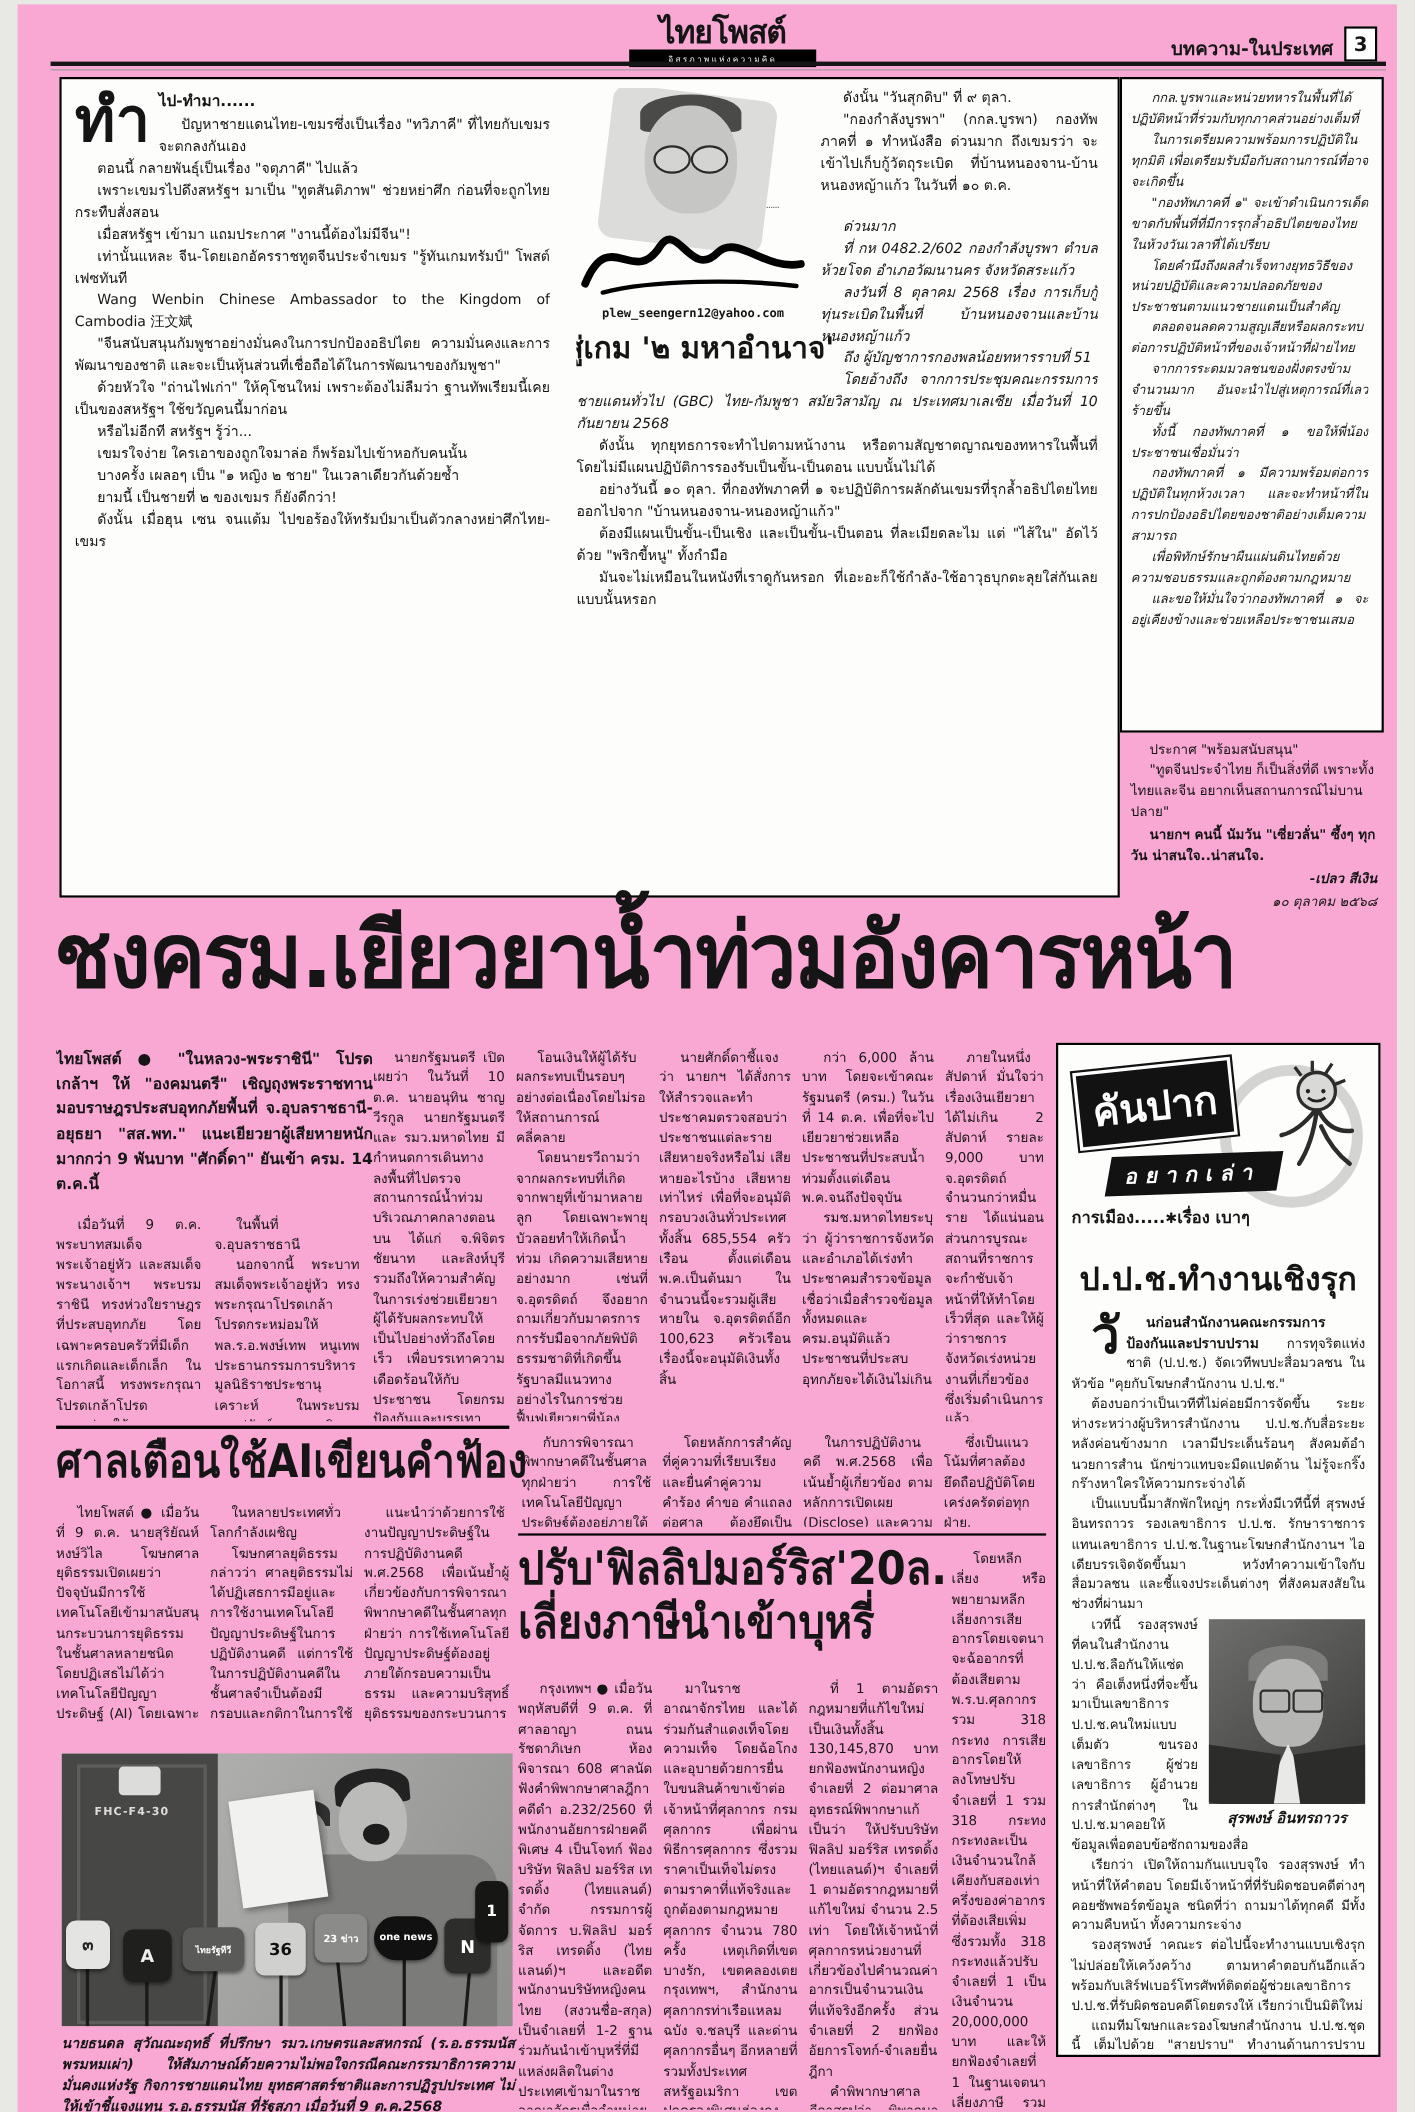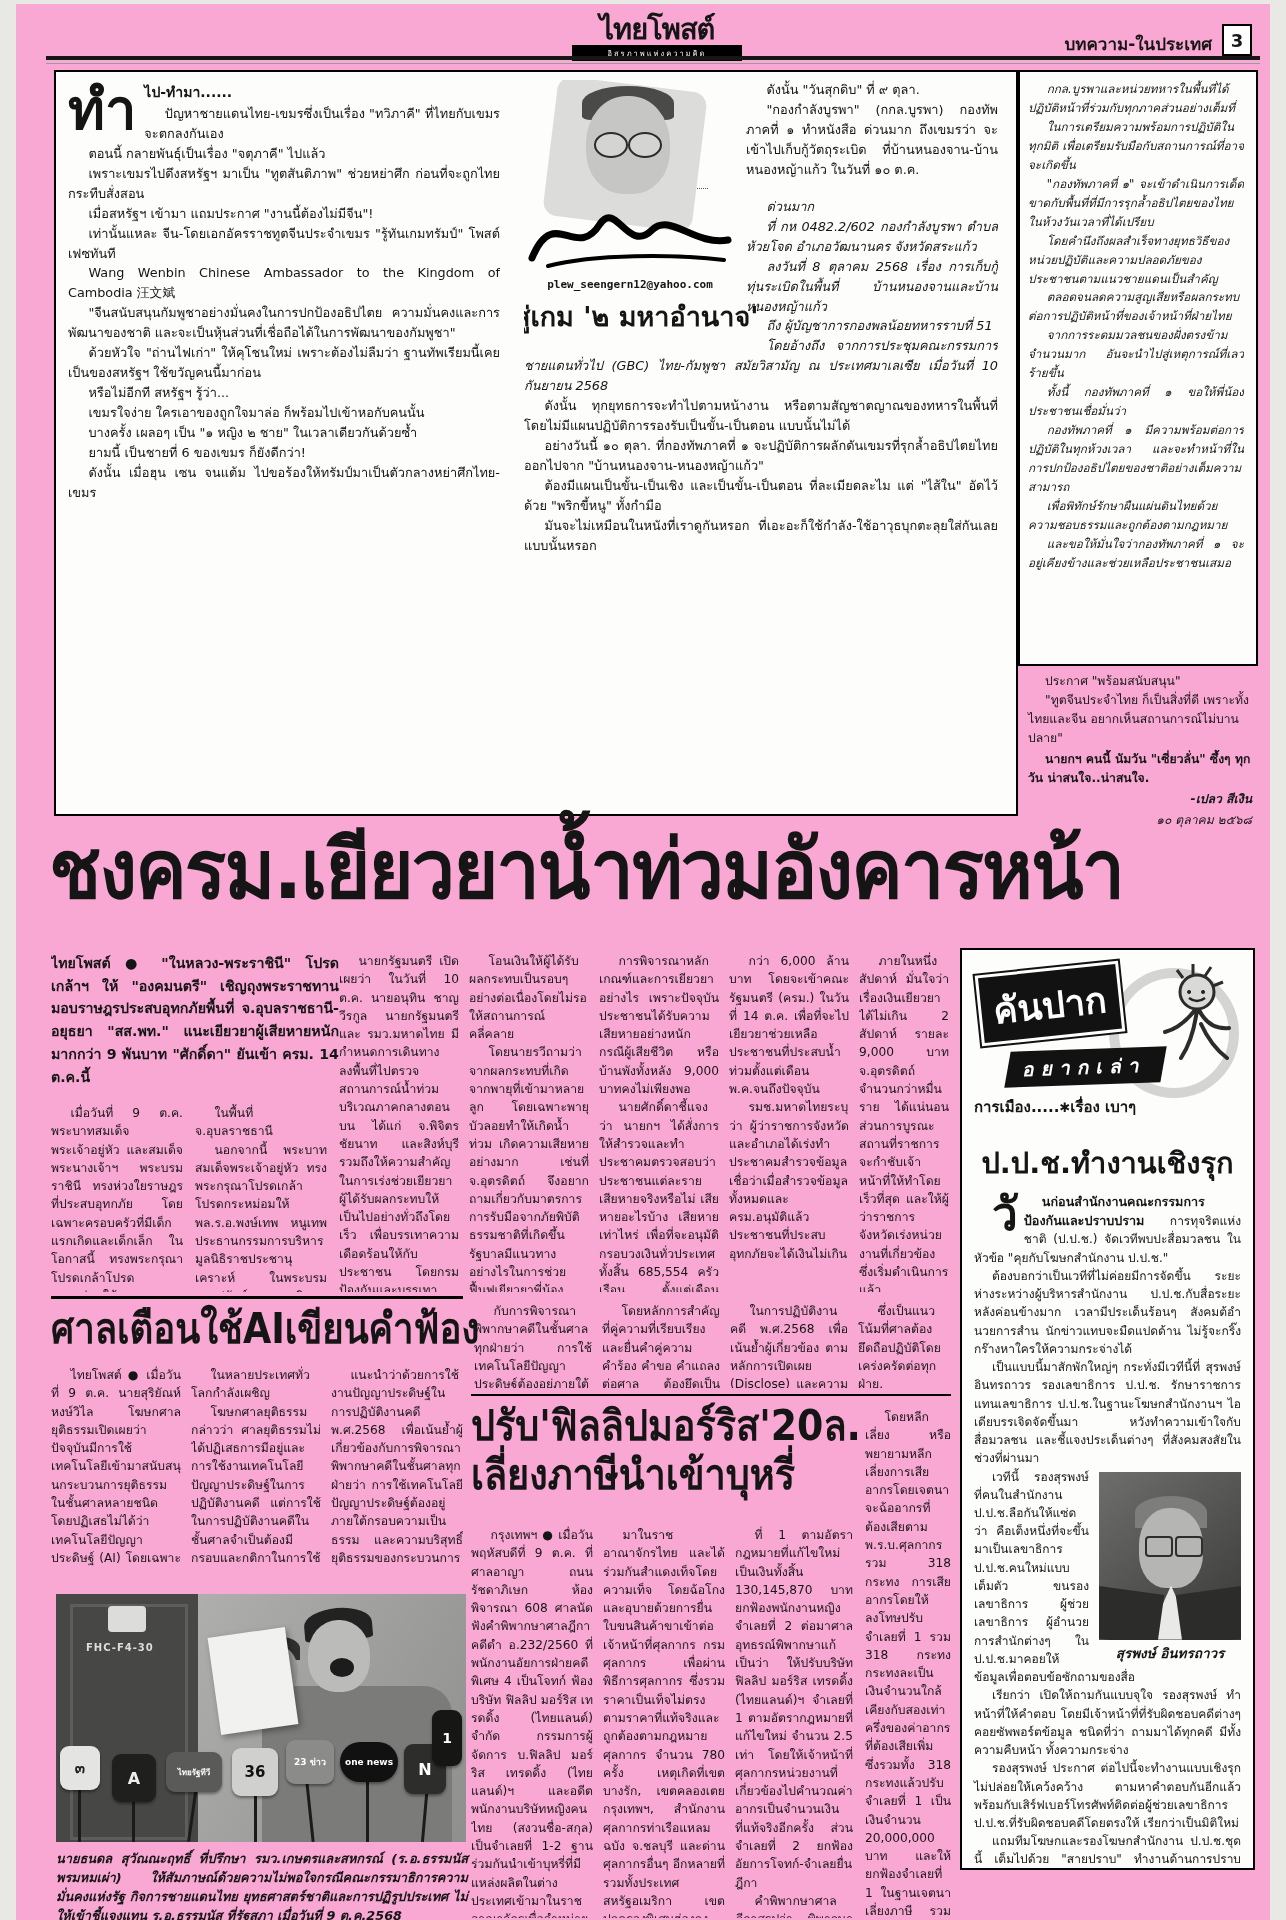--- a/index.html
+++ b/index.html
@@ -173,21 +173,21 @@
         <p>ตอนนี้ กลายพันธุ์เป็นเรื่อง "จตุภาคี" ไปแล้ว</p>
         <p>เพราะเขมรไปดึงสหรัฐฯ มาเป็น "ทูตสันติภาพ" ช่วยหย่าศึก ก่อนที่จะถูกไทยกระทืบสั่งสอน</p>
         <p>เมื่อสหรัฐฯ เข้ามา แถมประกาศ "งานนี้ต้องไม่มีจีน"!</p>
         <p>เท่านั้นแหละ จีน-โดยเอกอัครราชทูตจีนประจำเขมร "รู้ทันเกมทรัมป์" โพสต์เฟซทันที</p>
         <p>Wang Wenbin Chinese Ambassador to the Kingdom of Cambodia 汪文斌</p>
         <p>"จีนสนับสนุนกัมพูชาอย่างมั่นคงในการปกป้องอธิปไตย ความมั่นคงและการพัฒนาของชาติ และจะเป็นหุ้นส่วนที่เชื่อถือได้ในการพัฒนาของกัมพูชา"</p>
         <p>ด้วยหัวใจ "ถ่านไฟเก่า" ให้คุโชนใหม่ เพราะต้องไม่ลืมว่า ฐานทัพเรียมนี้เคยเป็นของสหรัฐฯ ใช้ขวัญคนนี้มาก่อน</p>
         <p>หรือไม่อีกที สหรัฐฯ รู้ว่า...</p>
         <p>เขมรใจง่าย ใครเอาของถูกใจมาล่อ ก็พร้อมไปเข้าหอกับคนนั้น</p>
         <p>บางครั้ง เผลอๆ เป็น "๑ หญิง ๒ ชาย" ในเวลาเดียวกันด้วยซ้ำ</p>
-        <p>ยามนี้ เป็นชายที่ 6 ของเขมร ก็ยังดีกว่า!</p>
+        <p>ยามนี้ เป็นชายที่ ๒ ของเขมร ก็ยังดีกว่า!</p>
         <p>ดังนั้น เมื่อฮุน เซน จนแต้ม ไปขอร้องให้ทรัมป์มาเป็นตัวกลางหย่าศึกไทย-เขมร</p>
       </div>
   </div>
   <div class="abs oped-wide body-col">
     <div class="toon">
       <div class="toon-blob"></div>
       <div class="toon-hair"></div>
       <div class="toon-face"></div>
       <div class="toon-glass"></div>
       <div class="toon-glass r"></div>
@@ -251,21 +251,20 @@
       <p>นอกจากนี้ พระบาทสมเด็จพระเจ้าอยู่หัว ทรงพระกรุณาโปรดเกล้าโปรดกระหม่อมให้ พล.ร.อ.พงษ์เทพ หนูเทพ ประธานกรรมการบริหารมูลนิธิราชประชานุเคราะห์ ในพระบรมราชูปถัมภ์ เชิญถุงพระราชทานและเครื่องอุปโภคบริโภค จำนวน 3,800 ถุง และเชิญถุงพระราชทานสำหรับเด็ก จำนวน 200 ถุง มอบแก่ราษฎรในพื้นที่ จ.พระนครศรีอยุธยา</p>
     </div>
   <div class="abs body-col fc2">
       <p>นายกรัฐมนตรี เปิดเผยว่า ในวันที่ 10 ต.ค. นายอนุทิน ชาญวีรกูล นายกรัฐมนตรีและ รมว.มหาดไทย มีกำหนดการเดินทางลงพื้นที่ไปตรวจสถานการณ์น้ำท่วมบริเวณภาคกลางตอนบน ได้แก่ จ.พิจิตร ชัยนาท และสิงห์บุรี รวมถึงให้ความสำคัญในการเร่งช่วยเยียวยาผู้ได้รับผลกระทบให้เป็นไปอย่างทั่วถึงโดยเร็ว เพื่อบรรเทาความเดือดร้อนให้กับประชาชน โดยกรมป้องกันและบรรเทาสาธารณภัย (ปภ.) จะมีการรวบรวมเพื่อประเมินความเสียหาย และนำเข้าไปรายงานในที่ประชุมคณะรัฐมนตรีทุกสัปดาห์ โดยคาดว่าการจ่ายเยียวยาล็อตแรกจะอนุมัติได้ภายในสัปดาห์หน้า และจะมีการทยอย</p>
     </div>
   <div class="abs body-col fc3">
       <p>โอนเงินให้ผู้ได้รับผลกระทบเป็นรอบๆ อย่างต่อเนื่องโดยไม่รอให้สถานการณ์คลี่คลาย</p>
       <p>โดยนายรวีถามว่า จากผลกระทบที่เกิดจากพายุที่เข้ามาหลายลูก โดยเฉพาะพายุบัวลอยทำให้เกิดน้ำท่วม เกิดความเสียหายอย่างมาก เช่นที่ จ.อุตรดิตถ์ จึงอยากถามเกี่ยวกับมาตรการการรับมือจากภัยพิบัติธรรมชาติที่เกิดขึ้น รัฐบาลมีแนวทางอย่างไรในการช่วยฟื้นฟูเยียวยาพี่น้องประชาชนผู้ประสบภัยครั้งนี้ รวมถึงมีการสำรวจความเสียหาย</p>
     </div>
   <div class="abs body-col fc4">
-      <p>การพิจารณาหลักเกณฑ์และการเยียวยาอย่างไร เพราะปัจจุบันประชาชนได้รับความเสียหายอย่างหนัก กรณีผู้เสียชีวิต หรือบ้านพังทั้งหลัง 9,000 บาทคงไม่เพียงพอ</p>
       <p>นายศักดิ์ดาชี้แจงว่า นายกฯ ได้สั่งการให้สำรวจและทำประชาคมตรวจสอบว่าประชาชนแต่ละรายเสียหายจริงหรือไม่ เสียหายอะไรบ้าง เสียหายเท่าไหร่ เพื่อที่จะอนุมัติกรอบวงเงินทั่วประเทศทั้งสิ้น 685,554 ครัวเรือน ตั้งแต่เดือน พ.ค.เป็นต้นมา ในจำนวนนี้จะรวมผู้เสียหายใน จ.อุตรดิตถ์อีก 100,623 ครัวเรือน เรื่องนี้จะอนุมัติเงินทั้งสิ้น</p>
     </div>
   <div class="abs body-col fc5">
       <p>กว่า 6,000 ล้านบาท โดยจะเข้าคณะรัฐมนตรี (ครม.) ในวันที่ 14 ต.ค. เพื่อที่จะไปเยียวยาช่วยเหลือประชาชนที่ประสบน้ำท่วมตั้งแต่เดือน พ.ค.จนถึงปัจจุบัน</p>
       <p>รมช.มหาดไทยระบุว่า ผู้ว่าราชการจังหวัดและอำเภอได้เร่งทำประชาคมสำรวจข้อมูล เชื่อว่าเมื่อสำรวจข้อมูลทั้งหมดและ ครม.อนุมัติแล้ว ประชาชนที่ประสบอุทกภัยจะได้เงินไม่เกิน</p>
     </div>
   <div class="abs body-col fc6">
       <p>ภายในหนึ่งสัปดาห์ มั่นใจว่าเรื่องเงินเยียวยาได้ไม่เกิน 2 สัปดาห์ รายละ 9,000 บาท จ.อุตรดิตถ์ จำนวนกว่าหมื่นราย ได้แน่นอน ส่วนการบูรณะสถานที่ราชการ จะกำชับเจ้าหน้าที่ให้ทำโด​ยเร็วที่สุด และให้ผู้ว่าราชการจังหวัดเร่งหน่วยงานที่เกี่ยวข้องซึ่งเริ่มดำเนินการแล้ว.</p>
     </div>
 
@@ -347,21 +346,21 @@
           <div class="kp-glass r"></div>
           <div class="kp-shirt"></div>
           <div class="kp-suit-l"></div>
           <div class="kp-suit-r"></div>
         </div>
         <figcaption class="kp-cap">สุรพงษ์ อินทรถาวร</figcaption>
       </figure>
       <div>
           <p>เวทีนี้ รองสุรพงษ์ ที่คนในสำนักงาน ป.ป.ช.ลือกันให้แซ่ดว่า คือเต็งหนึ่งที่จะขึ้นมาเป็นเลขาธิการ ป.ป.ช.คนใหม่แบบเต็มตัว ขนรองเลขาธิการ ผู้ช่วยเลขาธิการ ผู้อำนวยการสำนักต่างๆ ใน ป.ป.ช.มาคอยให้ข้อมูลเพื่อตอบข้อซักถามของสื่อ</p>
           <p>เรียกว่า เปิดให้ถามกันแบบจุใจ รองสุรพงษ์ ทำหน้าที่ให้คำตอบ โดยมีเจ้าหน้าที่ที่รับผิดชอบคดีต่างๆ คอยซัพพอร์ตข้อมูล ชนิดที่ว่า ถามมาได้ทุกคดี มีทั้งความคืบหน้า ทั้งความกระจ่าง</p>
-          <p>รองสุรพงษ์ ประกาศ ต่อไปนี้จะทำงานแบบเชิงรุก ไม่ปล่อยให้เคว้งคว้าง ตามหาคำตอบกันอีกแล้ว พร้อมกับเสิร์ฟเบอร์โทรศัพท์ติดต่อผู้ช่วยเลขาธิการ ป.ป.ช.ที่รับผิดชอบคดีโดยตรงให้ เรียกว่าเป็นมิติใหม่</p>
+          <p>รองสุรพงษ์ าคณะร ต่อไปนี้จะทำงานแบบเชิงรุก ไม่ปล่อยให้เคว้งคว้าง ตามหาคำตอบกันอีกแล้ว พร้อมกับเสิร์ฟเบอร์โทรศัพท์ติดต่อผู้ช่วยเลขาธิการ ป.ป.ช.ที่รับผิดชอบคดีโดยตรงให้ เรียกว่าเป็นมิติใหม่</p>
           <p>แถมทีมโฆษกและรองโฆษกสำนักงาน ป.ป.ช.ชุดนี้ เต็มไปด้วย "สายปราบ" ทำงานด้านการปราบปรามการทุจริตคอร์รัปชันกันมาทั้งสิ้น ตั้งแต่ รองสุรพงษ์ โฆษกสำนักงานฯ ตลอดจน ผู้ช่วยเอ เกียรติศักดิ์ พุฒพันธุ์ ผู้ช่วยเลขาธิการ ป.ป.ช. และอดีตผู้อำนวยการสำนักไต่สวนทุจริตภาคการเมืองและองค์กรตามรัฐธรรมนูญ ที่มาทำหน้าที่รองโฆษกสำนักงานฯ รู้เรื่องคดีต่างๆ เป็นอย่างดี</p>
         </div>
     </div>
 
   </div>
 
   <div class="abs press">
     <div class="press-door"></div>
     <div class="press-door-panel"></div>
     <div class="press-door-label">FHC-F4-30</div>

